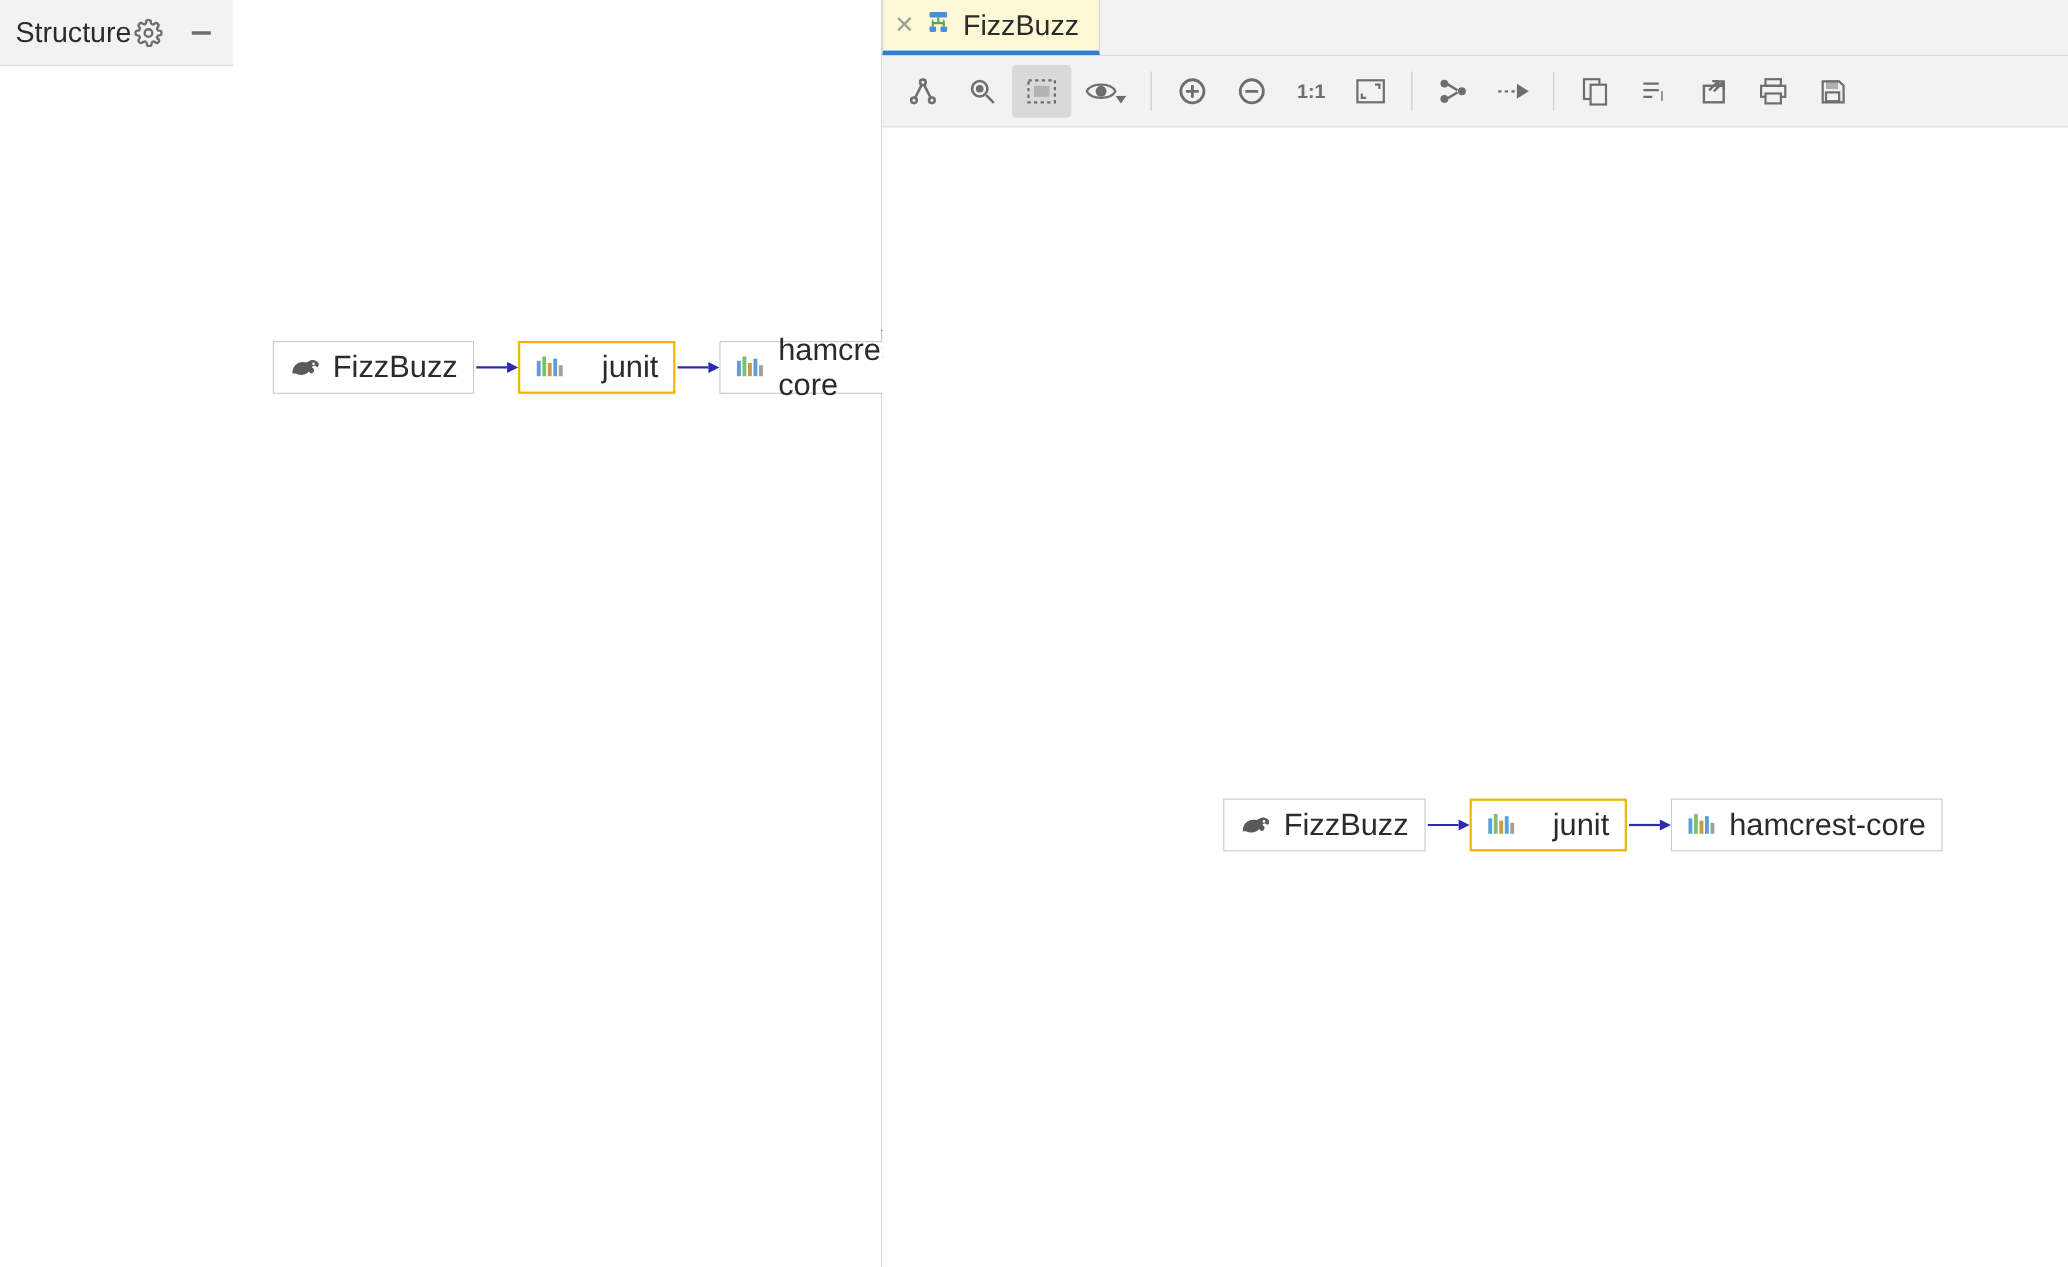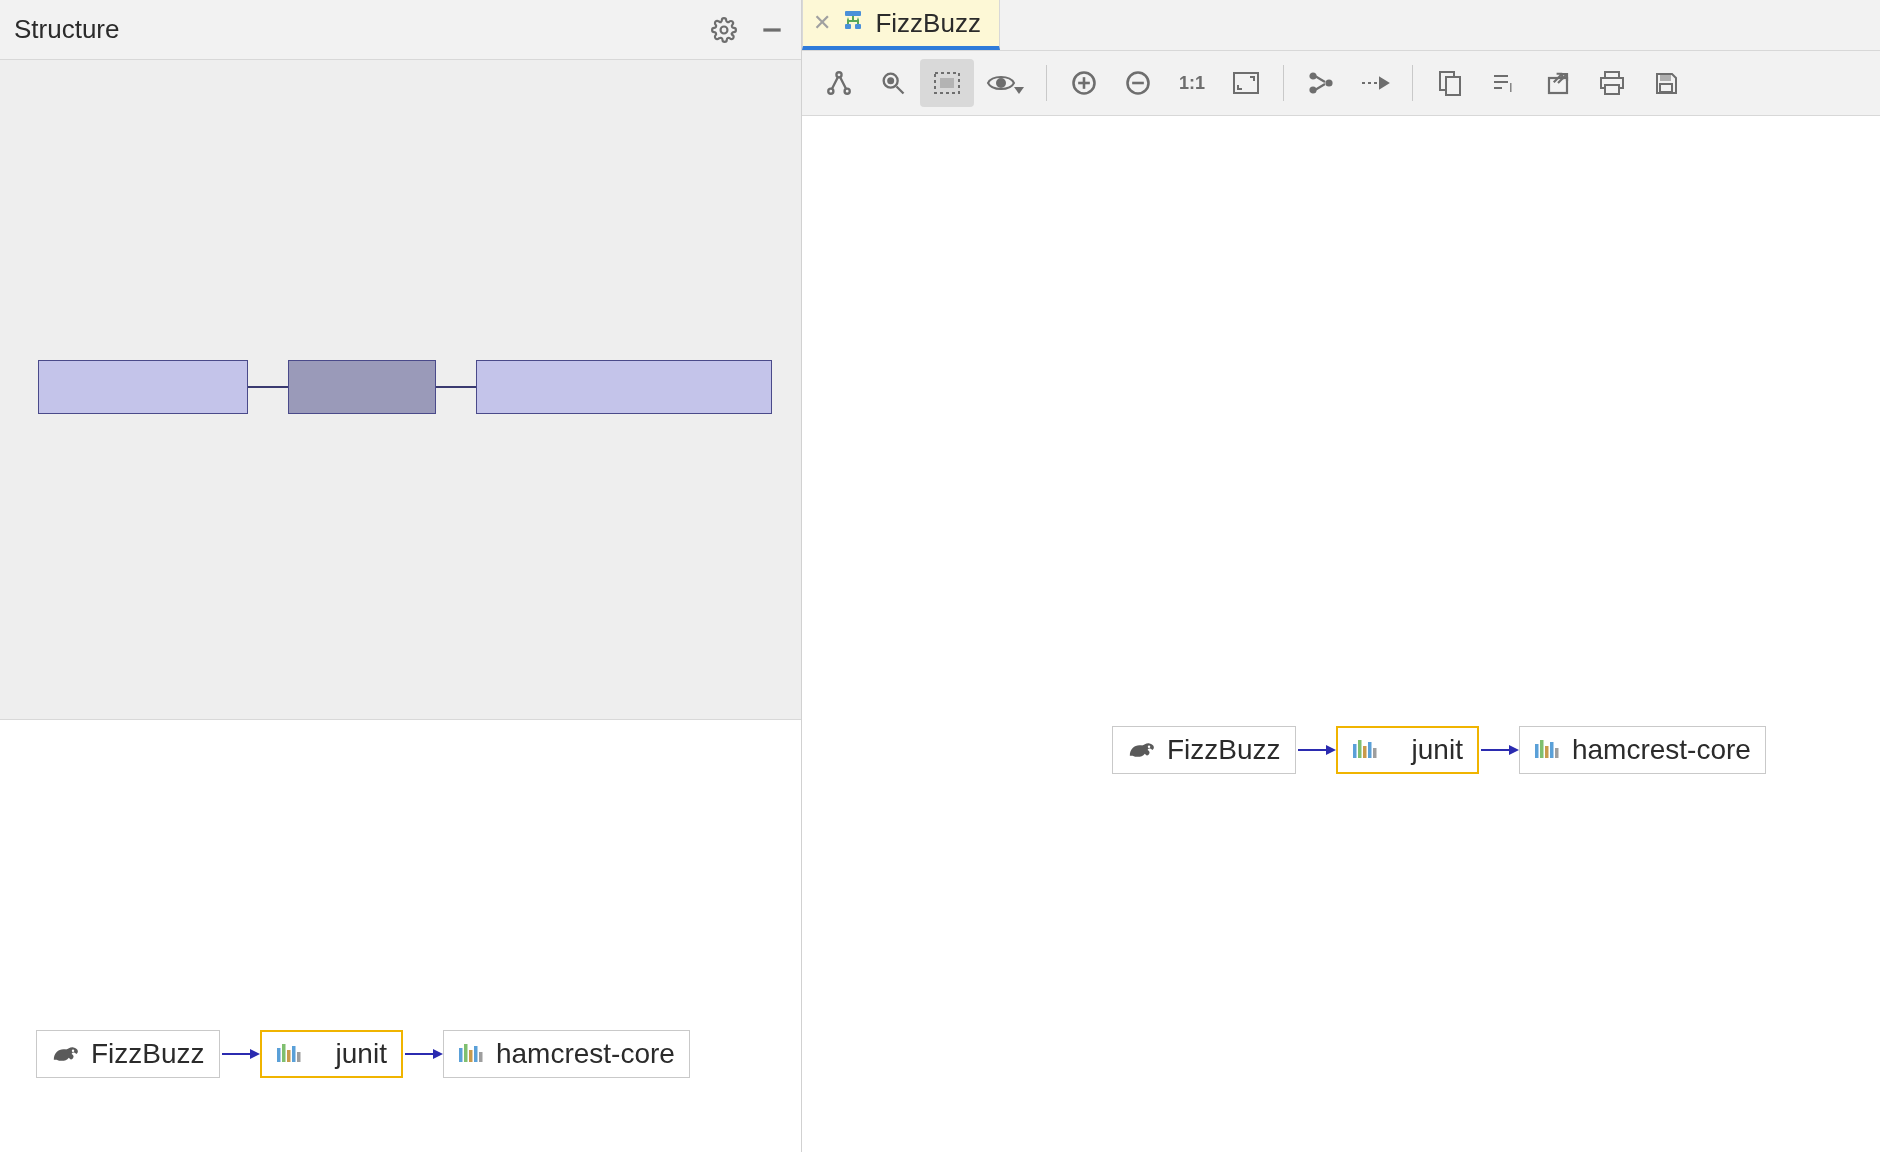--- a/index.html
+++ b/index.html
@@ -13,21 +13,21 @@
   }
   .app {
     display: flex;
     width: 100%;
     height: 100%;
   }
   
   .left-panel {
     width: 802px;
     display: flex;
-    flex-direction: column;
+    flex-direction: row;
     border-right: 1px solid #d1d1d1;
     box-sizing: border-box;
   }
   .panel-header {
     height: 60px;
     background: #f2f2f2;
     border-bottom: 1px solid #d8d8d8;
     display: flex;
     align-items: center;
     padding: 0 14px;

